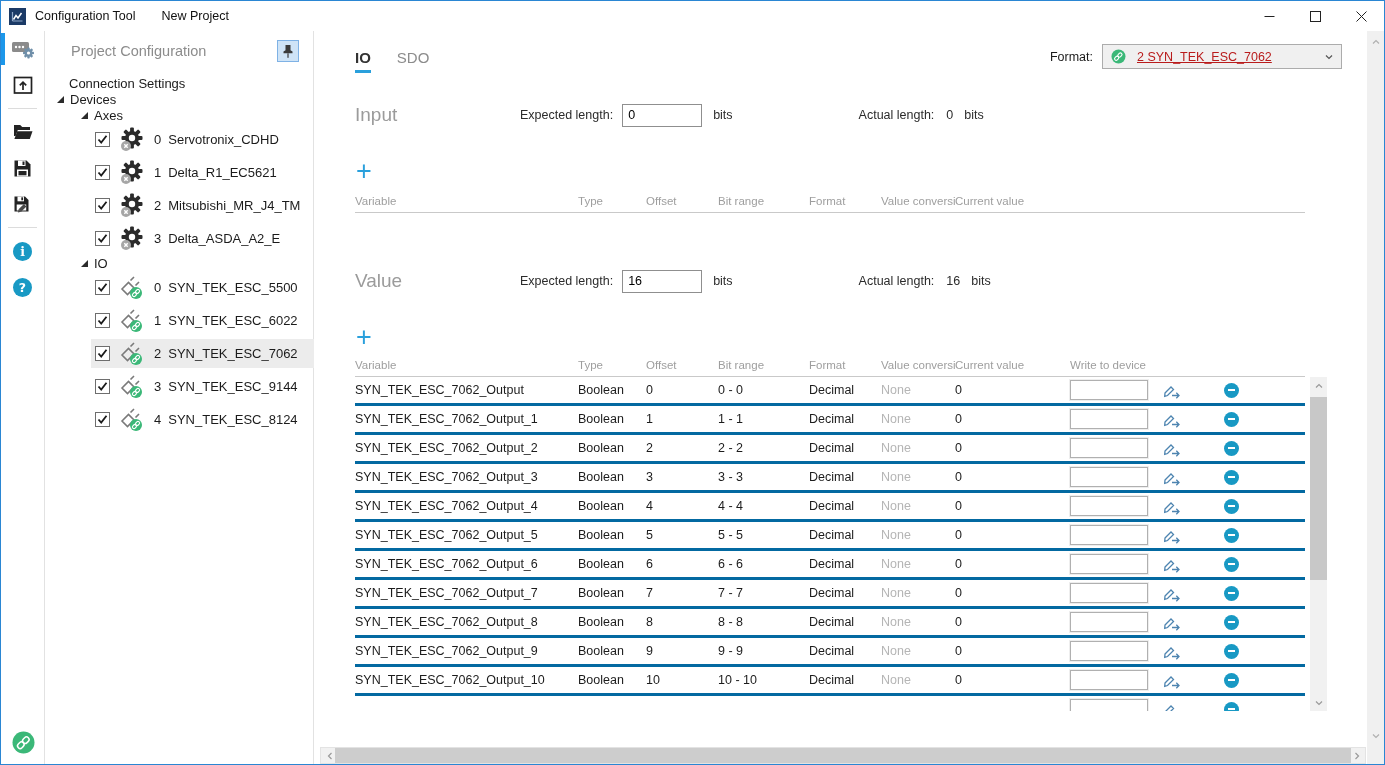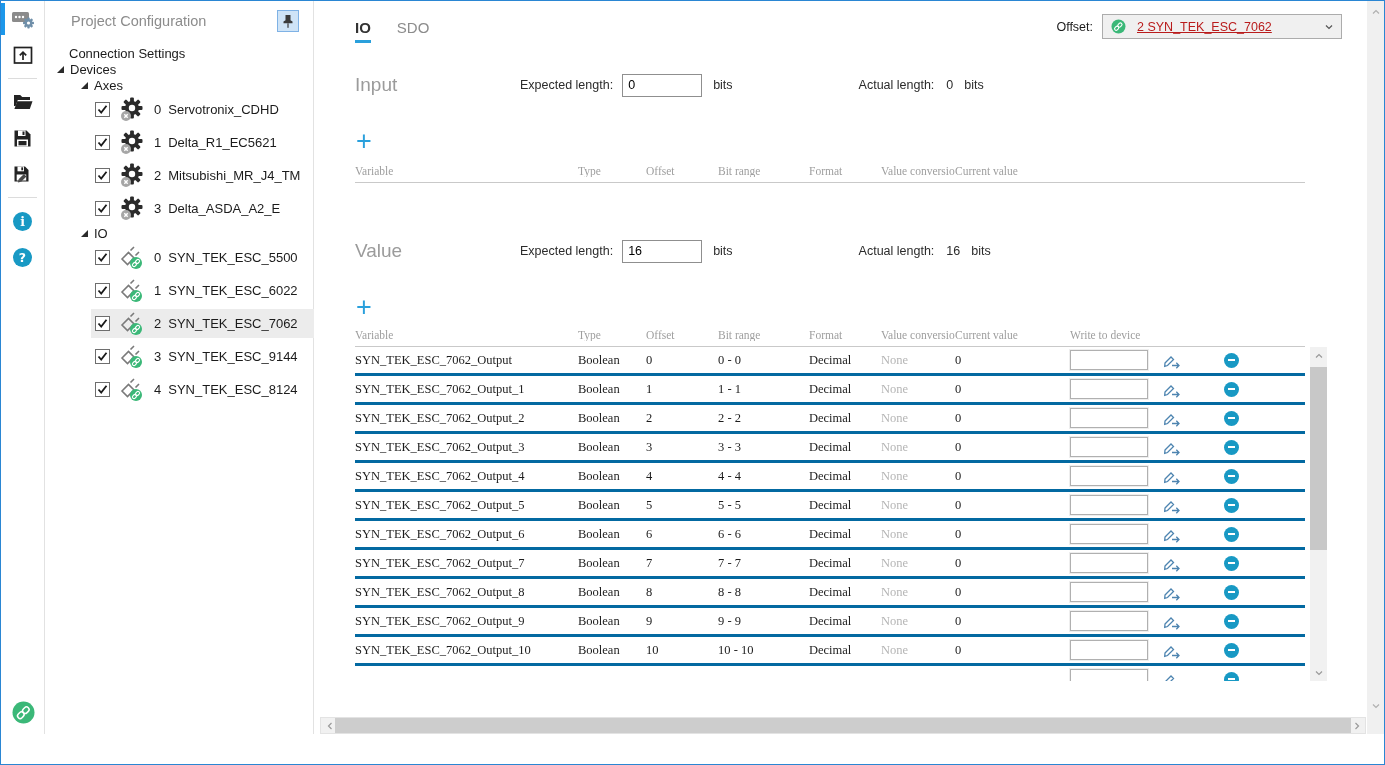--- a/index.html
+++ b/index.html
@@ -54,21 +54,21 @@
   .section-head { position:absolute; left:41px; display:flex; align-items:center; height:28px; }
   .sec-title { width:165px; font-size:19px; font-weight:300; color:#9b9b9b; }
   .flabel { font-size:12.5px; color:#2b2b2b; }
   .len-input { width:80px; height:23px; border:1px solid #8f8f8f; margin-left:9px; font-size:12.5px; padding-left:5px; font-family:inherit; }
   .bits { font-size:12.5px; color:#2b2b2b; margin-left:11px; }
   .actual-lbl { margin-left:126px; }
   .actual-val { margin-left:12px; font-size:12.5px; color:#2b2b2b; }
 
   .add-btn { position:absolute; left:42px; font-size:27px; line-height:24px; font-weight:300; color:#2aa0dc; cursor:default; }
 
-  .cols { display:grid; grid-template-columns:223px 68px 72px 91px 72px 74px 115px 235px; align-items:center;font-family:Liberation Serif, serif; }
+  .cols { display:grid; grid-template-columns:223px 68px 72px 91px 72px 74px 115px 235px; align-items:center; }
   .thead { position:absolute; left:41px; width:950px; height:24px; border-bottom:1px solid #c9c9c9; }
   .th { font-size:11.5px; color:#9e9e9e; white-space:nowrap; overflow:hidden; }
 
   .rows-viewport { position:absolute; left:41px; top:346px; width:950px; height:334px; overflow:hidden; }
   .trow { height:29px; border-bottom:3px solid #0369a1; }
   .td { font-size:12.5px; color:#1c1c1c; white-space:nowrap; overflow:hidden; }
   .td.none { color:#b5b5b5; }
   .write-cell { display:flex; align-items:center; }
   .w-input { width:78px; height:20px; border:1px solid #b0b0b0; outline:1px solid #eee; font-size:12px; padding-left:3px; font-family:inherit; }
   .w-pencil { margin-left:15px; display:flex; }
@@ -82,20 +82,46 @@
   .hscroll { position:absolute; left:6px; right:1px; bottom:0; height:17px; background:#f1f1f1; border:1px solid #e3e3e3; }
   .hscroll .thumb { position:absolute; left:14px; right:14px; top:0; height:15px; background:#cdcdcd; }
   .chev { width:8px; height:8px; display:block; }
   .scroll-arrow { position:absolute; display:flex; align-items:center; justify-content:center; width:17px; height:17px; }
 </style>
 </head>
 <body>
 
 <div class="window">
 
+  <div class="titlebar">
+    <div class="appicon">
+      <svg width="13" height="13" viewBox="0 0 13 13">
+          <path d="M1.5 11 V2 M1.5 11 H11.5" stroke="#8fa8c8" stroke-width="1.2" fill="none"></path>
+          <path d="M2.5 9.5 L5 5.5 L7 8 L10.5 3" stroke="#fff" stroke-width="1.5" fill="none"></path>
+        </svg>
+    </div>
+    <span class="apptitle">Configuration Tool</span>
+    <span class="menuitem">New Project</span>
+    <div class="tb-spacer"></div>
+    <div class="winbtn">
+        <svg width="11" height="11">
+          <path d="M0.5 5.5 H10.5" stroke="#222" stroke-width="1"></path>
+        </svg>
+      </div>
+    <div class="winbtn">
+        <svg width="11" height="11">
+          <rect x="0.5" y="0.5" width="10" height="10" fill="none" stroke="#222" stroke-width="1"></rect>
+        </svg>
+      </div>
+    <div class="winbtn">
+        <svg width="11" height="11">
+          <path d="M0.5 0.5 L10.5 10.5 M10.5 0.5 L0.5 10.5" stroke="#222" stroke-width="1"></path>
+        </svg>
+      </div>
+  </div>
 
   <div class="appbody">
 
     <div class="rail">
       <div class="rail-item selected">
         <svg width="24" height="20" viewBox="0 0 24 20">
           <rect x="1" y="3" width="17" height="10" rx="1.5" fill="#8b8b8b"></rect>
           <circle cx="5" cy="8" r="1.2" fill="#fff"></circle>
             <circle cx="8.5" cy="8" r="1.2" fill="#fff"></circle>
             <circle cx="12" cy="8" r="1.2" fill="#fff"></circle>
@@ -432,21 +458,21 @@
     </div>
 
     <div class="main">
 
       <div class="tabs">
         <span class="tab active">IO</span>
         <span class="tab">SDO</span>
       </div>
 
       <div class="device-row">
-        <span class="device-label">Offset:</span>
+        <span class="device-label">Format:</span>
         <div class="combobox">
           <svg width="15" height="15" viewBox="0 0 15 15">
             <circle cx="7.5" cy="7.5" r="7" fill="#3bb878"></circle>
             <g transform="rotate(-45 7.5 7.5)" fill="none" stroke="#fff" stroke-width="1.1">
               <rect x="2.6" y="5.9" width="4.6" height="3.2" rx="1.6"></rect>
               <rect x="7.2" y="5.9" width="4.6" height="3.2" rx="1.6"></rect>
             </g>
           </svg>
           <span class="cb-text">2 SYN_TEK_ESC_7062</span>
           <svg class="chev" viewBox="0 0 8 8">

